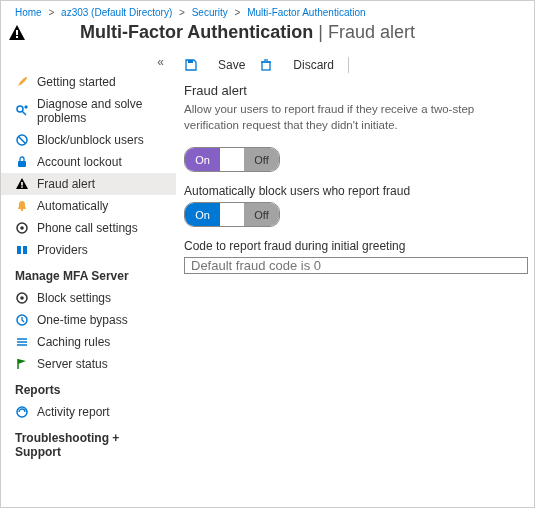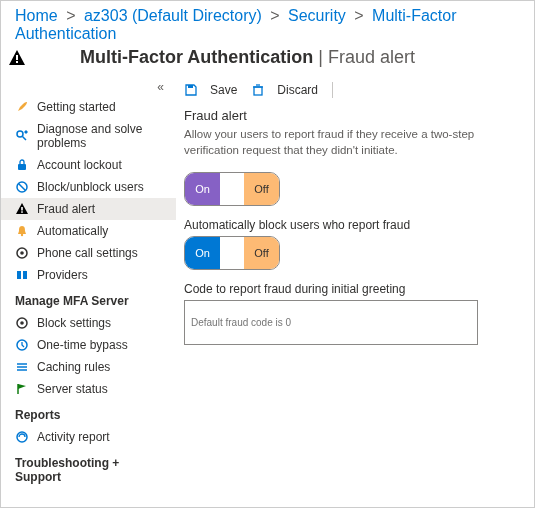--- a/index.html
+++ b/index.html
@@ -1,43 +1,43 @@
 <!DOCTYPE html>
 <html><head>
 <meta charset="utf-8">
 <style>
   * { box-sizing: border-box; margin: 0; padding: 0; }
   body { font-family: "Segoe UI", Arial, sans-serif; font-size: 12px; color: #323130; background: #fff; width: 535px; height: 508px; border: 1px solid #ccc; overflow: hidden; }
-  .breadcrumb { padding: 6px 12px 2px 14px; font-size: 16px; color: #0078d4; }
+  .breadcrumb { padding: 6px 12px 2px 14px; font-size: 10px; color: #0078d4; }
   .breadcrumb span.sep { color: #605e5c; margin: 0 4px; }
   .breadcrumb a { color: #0078d4; text-decoration: none; }
   .title-row { display: flex; align-items: center; padding: 2px 12px 8px 6px; gap: 45px; }
   .title-row .warn-icon { margin-right: 8px; }
   .title-row h1 { font-size: 18px; font-weight: 600; color: #323130; }
   .title-row .suffix { font-weight: 400; color: #605e5c; }
   .layout { display: flex; height: calc(100% - 54px); }
   .sidebar { width: 175px; padding: 4px 0 8px 0; overflow-y: auto; }
   .collapse { text-align: right; padding: 0 12px 2px 0; color: #605e5c; font-size: 12px; }
   .nav-item { display: flex; align-items: center; padding: 4px 10px 4px 14px; font-size: 12px; color: #323130; cursor: pointer; gap: 8px; }
   .nav-item.active { background: #edebe9; }
   .nav-item .icon { width: 14px; height: 14px; display: flex; align-items: center; justify-content: center; }
   .section-header { padding: 8px 10px 4px 14px; font-size: 12px; font-weight: 600; color: #323130; }
   .main { flex: 1; padding: 4px 14px 8px 8px; overflow-y: auto; }
   .toolbar { display: flex; align-items: center; gap: 14px; padding: 2px 0 10px 0; border-bottom: none; }
-  .toolbar .tb-item { display: flex; align-items: center; gap: 12px; font-size: 12px; color: #323130; cursor: pointer; }
+  .toolbar .tb-item { display: flex; align-items: center; gap: 20px; font-size: 12px; color: #323130; cursor: pointer; }
   .toolbar .divider { width: 1px; height: 16px; background: #c8c6c4; }
   .main h2 { font-size: 13px; font-weight: 400; color: #323130; margin-bottom: 4px; }
   .desc { font-size: 11.5px; color: #605e5c; margin-bottom: 14px; line-height: 1.35; }
   .setting-label { font-size: 12px; color: #323130; margin-bottom: 4px; }
-  .toggle { display: inline-flex; border: 1px solid #8a8886; border-radius: 10px; overflow: hidden; width: 96px; height: 34px; margin-bottom: 12px; font-size: 11px; gap: 24px; }
-  .toggle .seg { flex: 1; display: flex; align-items: center; justify-content: center; color: #323130; background: #fdba74; }
+  .toggle { display: inline-flex; border: 1px solid #8a8886; border-radius: 10px; overflow: hidden; width: 96px; height: 25px; margin-bottom: 12px; font-size: 11px; gap: 24px; }
+  .toggle .seg { flex: 1; display: flex; align-items: center; justify-content: center; color: #323130; background: #a3a3a3; }
   .toggle .seg.on { color: #fff; }
   .toggle.purple .seg.on { background: #8661c5; }
   .toggle.blue .seg.on { background: #0078d4; }
-  .input-row input { width: 294px; border: 1px solid #8a8886; padding: 16px 6px; font-size: 10px; color: #605e5c; background: #fff; }
+  .input-row input { width: 344px; border: 1px solid #8a8886; padding: 0 6px; font-size: 13px; color: #605e5c; background: #fff; }
   svg { display: block; }
 </style>
 </head>
 <body>
 
 <div class="breadcrumb">
   <a>Home</a>
   <span class="sep">&gt;</span>
   <a>az303 (Default Directory)</a>
   <span class="sep">&gt;</span>
@@ -80,34 +80,34 @@
             <path d="M9 3 L11 1 L13 3 L11 5" fill="#0078d4"></path>
           </svg>
         </span>
       <span>Diagnose and solve problems</span>
     </div>
 
 
     <div class="nav-item">
       <span class="icon">
           <svg width="14" height="14" viewBox="0 0 14 14">
+            <circle cx="7" cy="7" r="5" fill="none" stroke="#0078d4" stroke-width="1.5"></circle>
+            <line x1="3.5" y1="3.5" x2="10.5" y2="10.5" stroke="#0078d4" stroke-width="1.5"></line>
+          </svg>
+        </span>
+      <span>Block/unblock users</span>
+    </div>
+    <div class="nav-item">
+      <span class="icon">
+          <svg width="14" height="14" viewBox="0 0 14 14">
             <rect x="3" y="6" width="8" height="6" rx="1" fill="#0078d4"></rect>
             <path d="M5 6 V4 a2 2 0 0 1 4 0 V6" fill="none" stroke="#0078d4" stroke-width="1.3"></path>
           </svg>
         </span>
       <span>Account lockout</span>
-    </div>
-    <div class="nav-item">
-      <span class="icon">
-          <svg width="14" height="14" viewBox="0 0 14 14">
-            <circle cx="7" cy="7" r="5" fill="none" stroke="#0078d4" stroke-width="1.5"></circle>
-            <line x1="3.5" y1="3.5" x2="10.5" y2="10.5" stroke="#0078d4" stroke-width="1.5"></line>
-          </svg>
-        </span>
-      <span>Block/unblock users</span>
     </div>
     <div class="nav-item active">
       <span class="icon">
           <svg width="14" height="14" viewBox="0 0 14 14">
             <path d="M7 1 L13 12 H1 Z" fill="#000"></path>
             <rect x="6.2" y="5" width="1.6" height="3.5" fill="#fff"></rect>
             <rect x="6.2" y="9.3" width="1.6" height="1.5" fill="#fff"></rect>
           </svg>
         </span>
       <span>Fraud alert</span>

